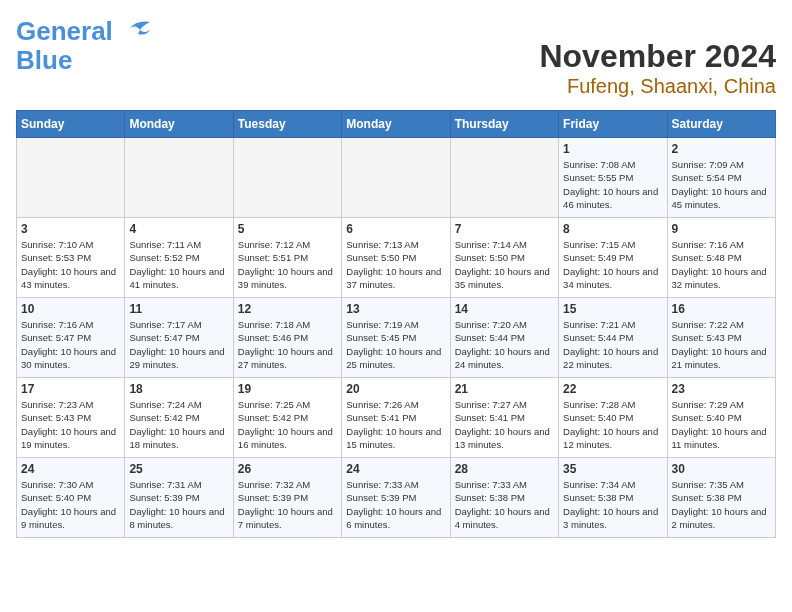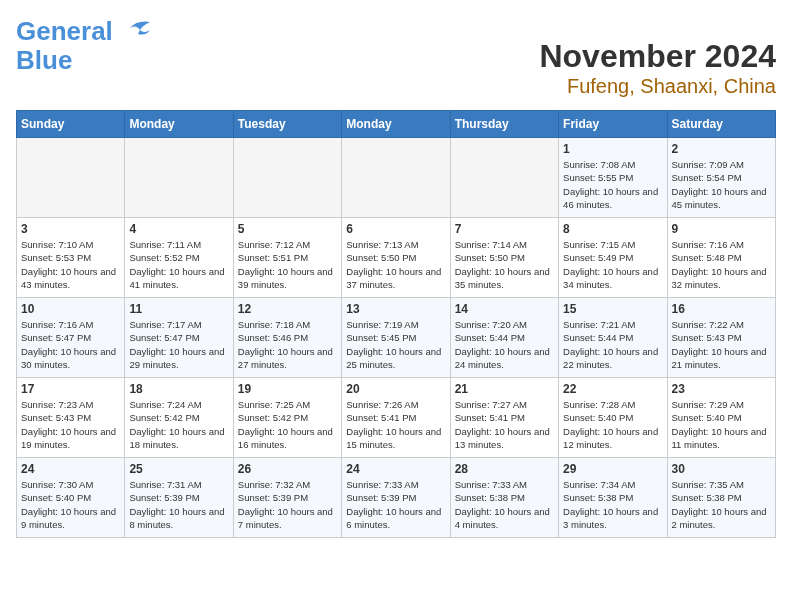--- a/index.html
+++ b/index.html
@@ -303,21 +303,21 @@
 Sunset: 5:39 PM
 Daylight: 10 hours and 6 minutes.</div>
         </td>
         <td>
           <span class="day-num">28</span>
           <div class="day-info">Sunrise: 7:33 AM
 Sunset: 5:38 PM
 Daylight: 10 hours and 4 minutes.</div>
         </td>
         <td>
-          <span class="day-num">29</span>
+          <span class="day-num">35</span>
           <div class="day-info">Sunrise: 7:34 AM
 Sunset: 5:38 PM
 Daylight: 10 hours and 3 minutes.</div>
         </td>
         <td>
           <span class="day-num">30</span>
           <div class="day-info">Sunrise: 7:35 AM
 Sunset: 5:38 PM
 Daylight: 10 hours and 2 minutes.</div>
         </td>

